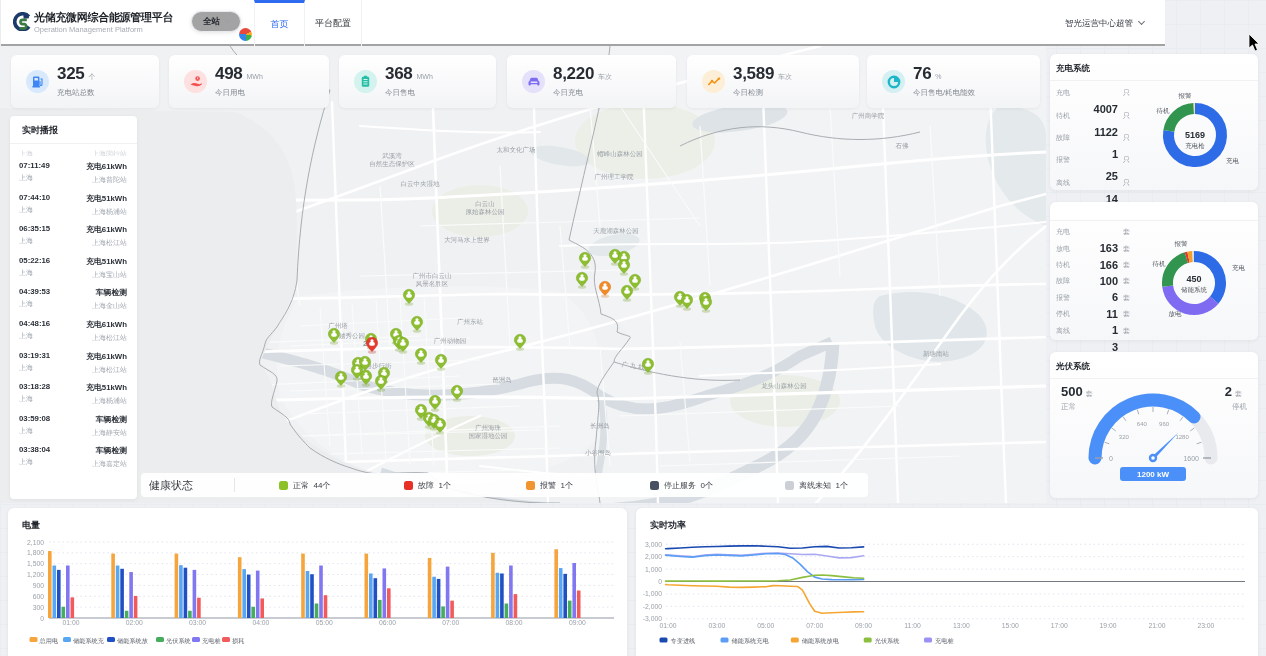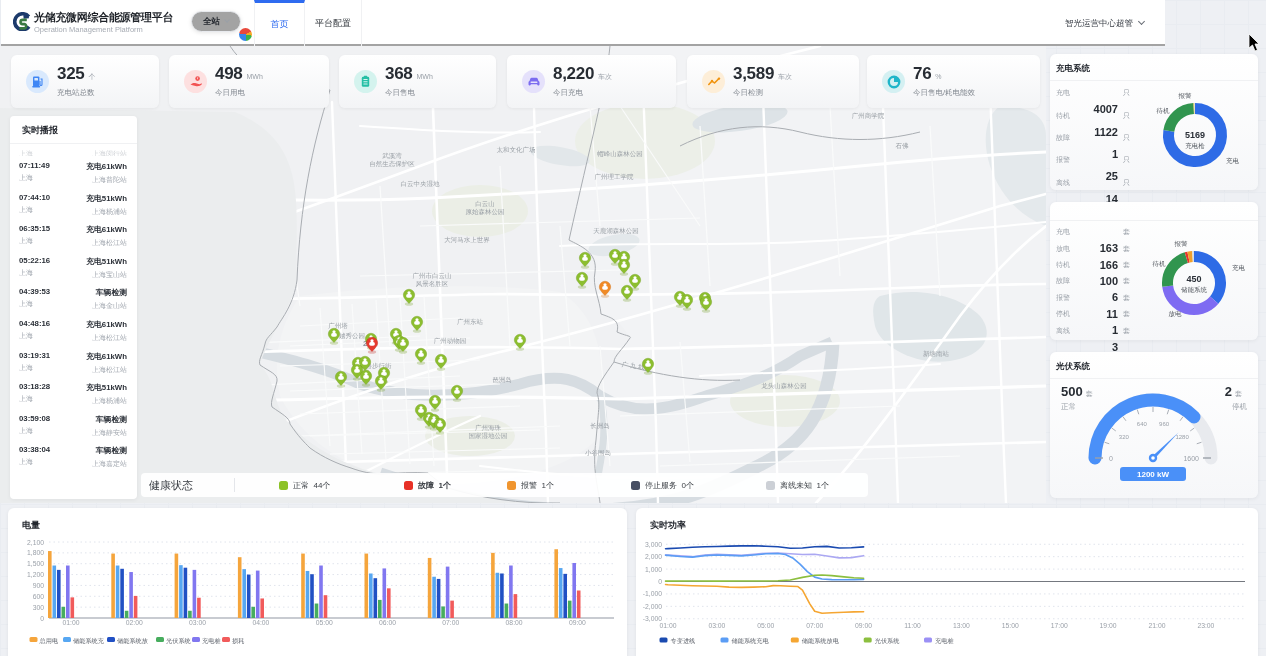--- a/index.html
+++ b/index.html
@@ -31,21 +31,21 @@
 .bpanel{position:absolute;left:10px;top:116px;width:127px;height:383px;background:#fff;border-radius:4px;box-shadow:0 1px 4px rgba(31,35,41,.06);z-index:20;overflow:hidden;}
 .bhead{height:28px;line-height:29px;padding-left:12px;font-size:9px;font-weight:bold;color:#23272e;border-bottom:1px solid #f0f1f3;}
 .brow{display:flex;justify-content:space-between;padding:5px 10px 5px 9px;height:31.6px;}
 .bl{text-align:left;}.br{text-align:right;width:58px;}
 .bmain{font-size:7.8px;font-weight:bold;color:#2b3038;white-space:nowrap;}
 .bsub{font-size:7px;color:#a1a7af;margin-top:3px;white-space:nowrap;}
 
 .hbar{position:absolute;left:141px;top:473px;width:727px;height:24px;background:rgba(255,255,255,.93);border-radius:4px;z-index:15;display:flex;align-items:center;font-size:8px;color:#3c4046;}
 .hbar .t{padding:0 41px 0 8px;border-right:1px solid #e4e6ea;height:14px;line-height:14px;font-size:11px;}
 .hitem{display:flex;align-items:center;}
-.hi1{margin-left:44px;width:125px;}.hi2{width:103px;font-weight:bold;}.hi3{width:124px;}.hi4{width:135px;}.hi5{}
+.hi1{margin-left:44px;width:125px;}.hi2{width:122px;}.hi3{width:124px;}.hi4{width:135px;}.hi5{}
 .sq{width:9px;height:9px;border-radius:2.5px;margin-right:5px;}
 
 .rcard{position:absolute;left:1050px;width:208px;background:linear-gradient(180deg,#ffffff,#f6f7f9);border-radius:6px;box-shadow:0 1px 4px rgba(31,35,41,.06);z-index:20;}
 .rtitle{height:27px;line-height:28px;padding-left:6px;font-size:8.5px;font-weight:bold;color:#23272e;border-bottom:1px solid #f0f1f3;}
 .rrow{position:relative;height:22.4px;}
 .c2 .rrow{height:16.4px;}
 .rlab{position:absolute;left:6px;top:50%;transform:translateY(-50%);font-size:7px;color:#9aa0a8;}
 .rval{position:absolute;right:140px;top:50%;transform:translateY(-50%);font-size:11px;font-weight:bold;color:#272c33;margin-top:16px;}
 .runit{position:absolute;right:128px;top:50%;transform:translateY(-50%);font-size:7px;color:#9aa0a8;}
 

